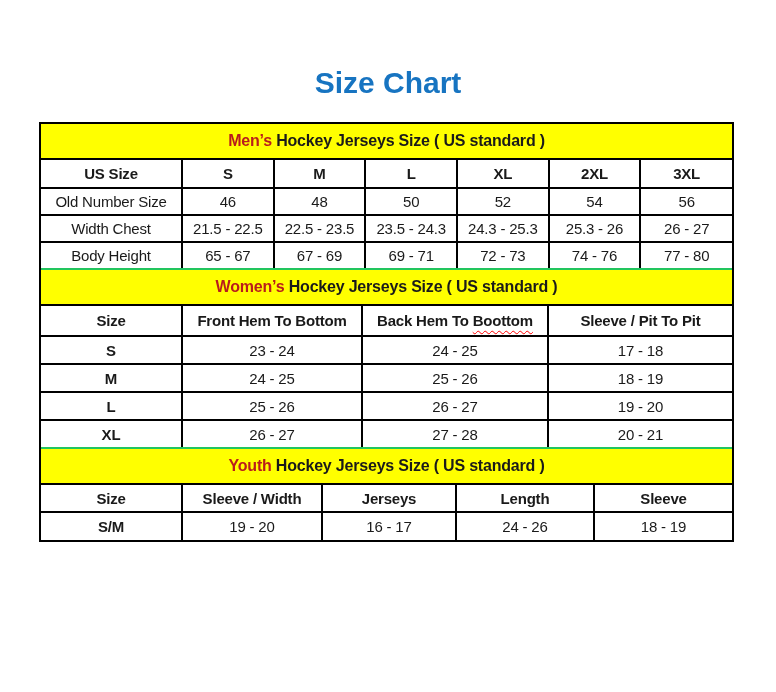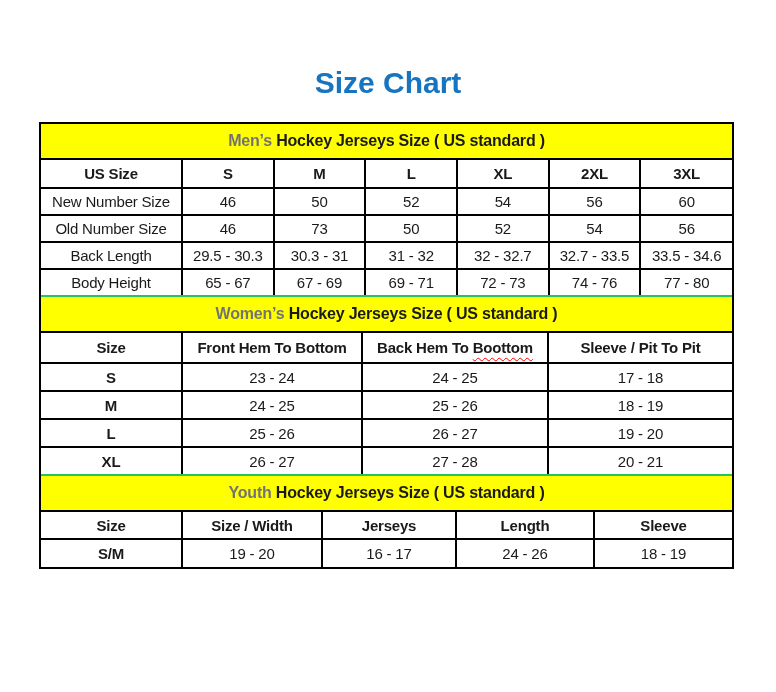--- a/index.html
+++ b/index.html
@@ -38,21 +38,21 @@
     line-height: 34px;
     text-align: center;
     font-size: 16px;
     font-weight: 700;
     border-top: 2px solid #22c55e;
     border-bottom: 2px solid #000;
     letter-spacing: -0.2px;
     white-space: pre;
   }
   .chart > .band:first-child { border-top: none; }
-  .band .hl { color: #737373; }
+  .band .hl { color: #b91c1c; }
   table.section-table {
     width: 100%;
     border-collapse: collapse;
     table-layout: fixed;
   }
   .section-table th, .section-table td {
     border: 2px solid #000;
     text-align: center;
     vertical-align: middle;
     padding: 0;
@@ -107,45 +107,36 @@
           <tr>
         <th>US Size</th>
         <th>S</th>
         <th>M</th>
         <th>L</th>
         <th>XL</th>
         <th>2XL</th>
         <th>3XL</th>
       </tr>
       <tr>
-        <td>New Number Size</td>
+        <td>Old Number Size</td>
         <td>46</td>
+        <td>48</td>
         <td>50</td>
         <td>52</td>
         <td>54</td>
         <td>56</td>
-        <td>60</td>
-      </tr>
-      <tr>
-        <td>Old Number Size</td>
-        <td>46</td>
-        <td>73</td>
-        <td>50</td>
-        <td>52</td>
-        <td>54</td>
-        <td>56</td>
-      </tr>
-      <tr>
-        <td>Back Length</td>
-        <td>29.5 - 30.3</td>
-        <td>30.3 - 31</td>
-        <td>31 - 32</td>
-        <td>32 - 32.7</td>
-        <td>32.7 - 33.5</td>
-        <td>33.5 - 34.6</td>
+      </tr>
+      <tr>
+        <td>Width Chest</td>
+        <td>21.5 - 22.5</td>
+        <td>22.5 - 23.5</td>
+        <td>23.5 - 24.3</td>
+        <td>24.3 - 25.3</td>
+        <td>25.3 - 26</td>
+        <td>26 - 27</td>
       </tr>
       <tr>
         <td>Body Height</td>
         <td>65 - 67</td>
         <td>67 - 69</td>
         <td>69 - 71</td>
         <td>72 - 73</td>
         <td>74 - 76</td>
         <td>77 - 80</td>
       </tr>
@@ -201,21 +192,21 @@
       <colgroup>
         <col style="width:141px">
           <col style="width:140px">
           <col style="width:134px">
           <col style="width:138px">
           <col>
       </colgroup>
       <tbody>
           <tr>
         <th>Size</th>
-        <th>Size / Width</th>
+        <th>Sleeve / Width</th>
         <th>Jerseys</th>
         <th>Length</th>
         <th>Sleeve</th>
       </tr>
       <tr>
         <td class="row-label-bold">S/M</td>
         <td>19 - 20</td>
         <td>16 - 17</td>
         <td>24 - 26</td>
         <td>18 - 19</td>

